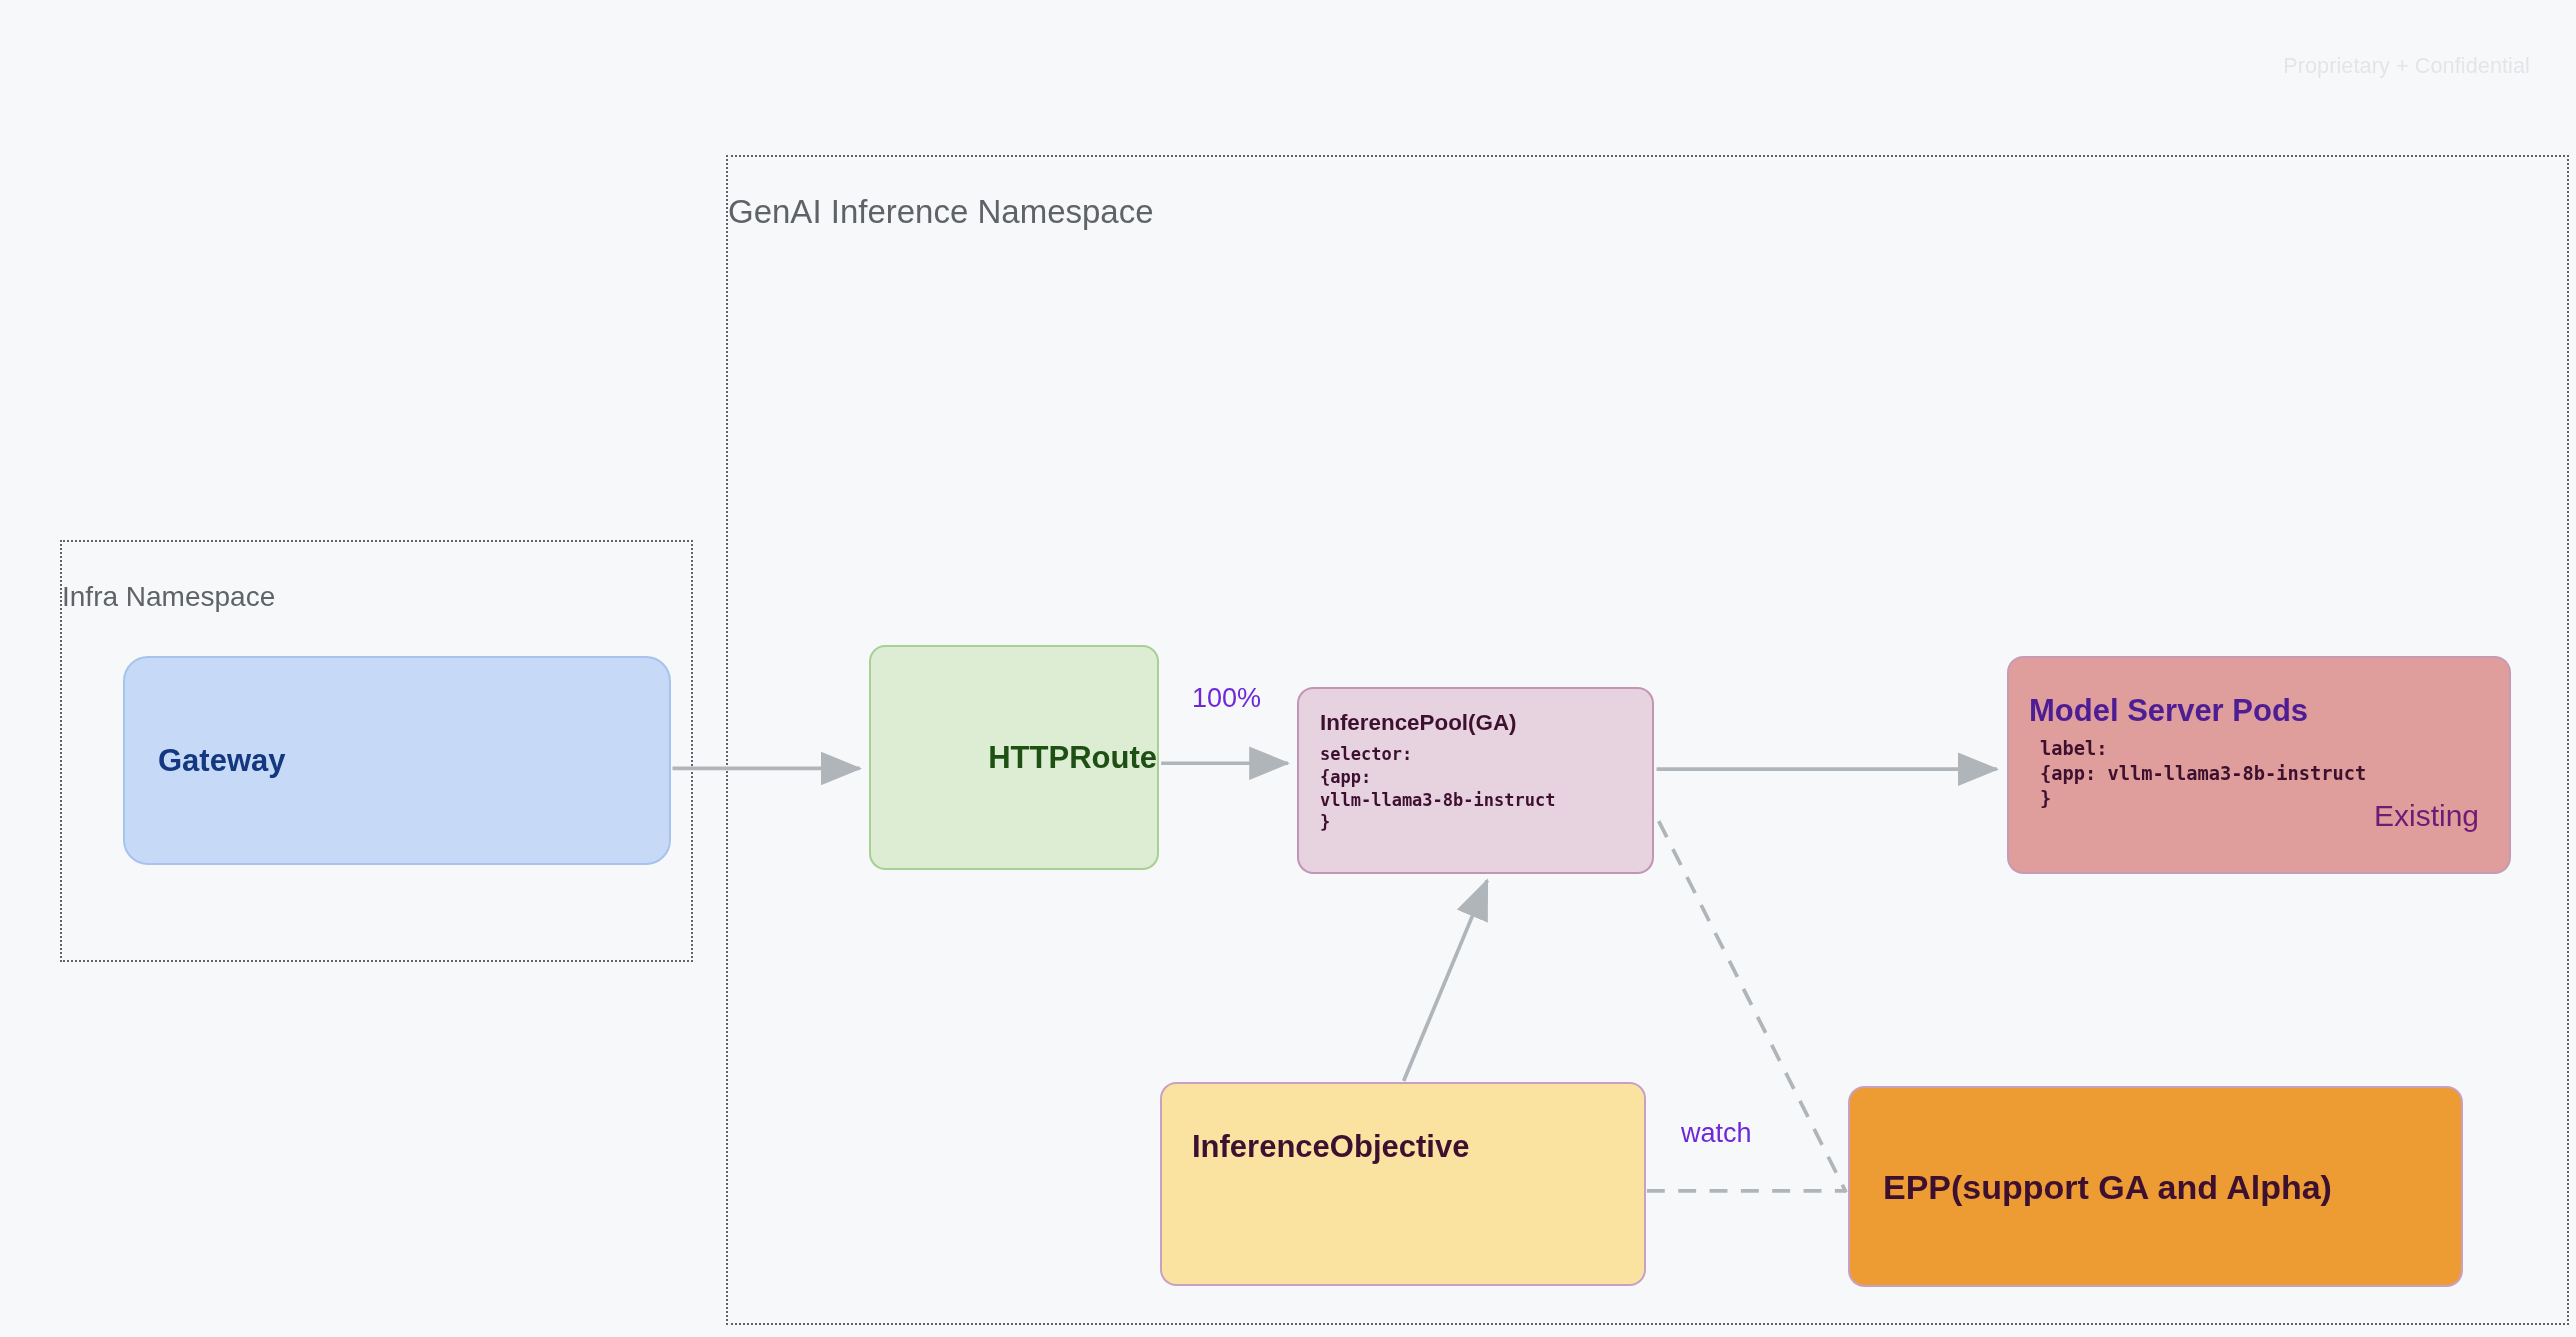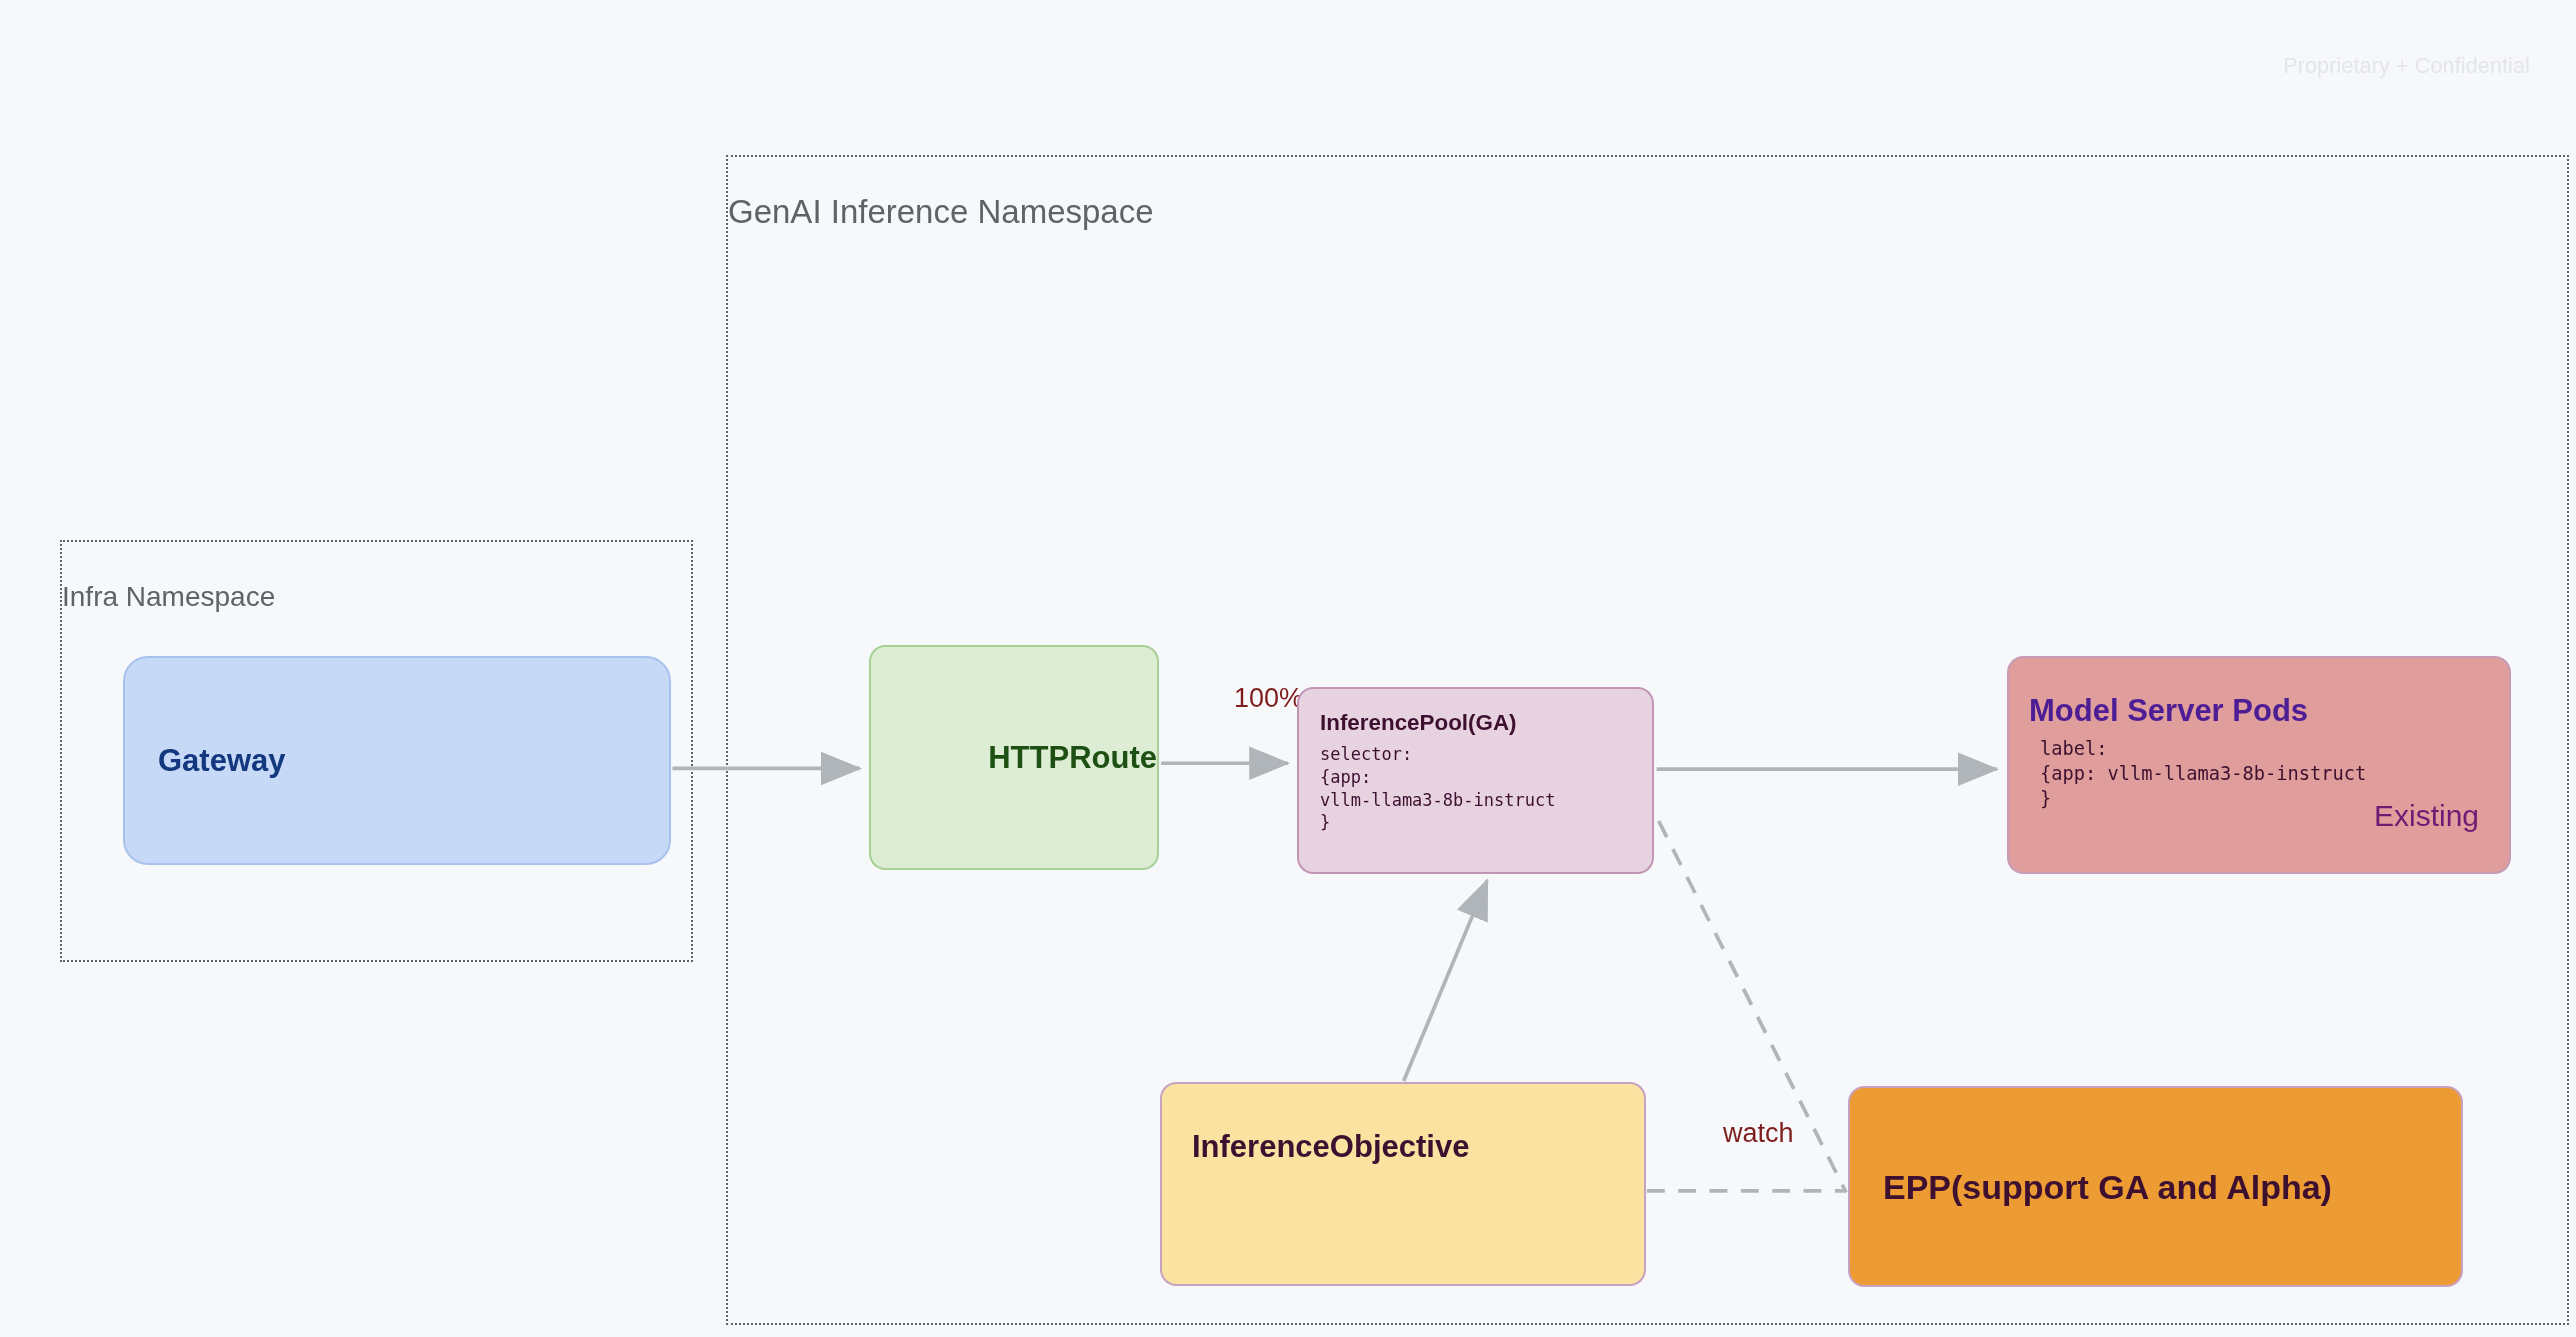--- a/index.html
+++ b/index.html
@@ -60,20 +60,21 @@
   }
   .node .title {
     font-weight: bold;
     line-height: 1.08;
     white-space: nowrap;
   }
   .node .mono {
     font-family: "DejaVu Sans Mono", "Liberation Mono", monospace;
     line-height: 1.34;
     white-space: pre-line;
+    font-weight: bold;
   }
 
   
   #node-gateway {
     left: 123px; top: 656px; width: 548px; height: 209px;
     background: #c6d9f7;
     border: 2.2px solid #a8c2ee;
     border-radius: 25px;
   }
   #node-gateway .title {
@@ -181,23 +182,22 @@
   
   #edges {
     position: absolute;
     left: 0; top: 0;
     width: 2576px;
     height: 1337px;
     pointer-events: none;
   }
   .edge-label {
     position: absolute;
-    color: #7f1d1d;
-    white-space: nowrap;
-    margin-left: 42px;
+    color: #6d28d9;
+    white-space: nowrap;
   }
   #label-100 { left: 1192px; top: 683px; font-size: 27px; }
   #label-watch { left: 1681px; top: 1118px; font-size: 27px; }
 </style>
 </head>
 <body>
 
 <div id="stage">
 
   <div class="watermark">Proprietary + Confidential</div>

